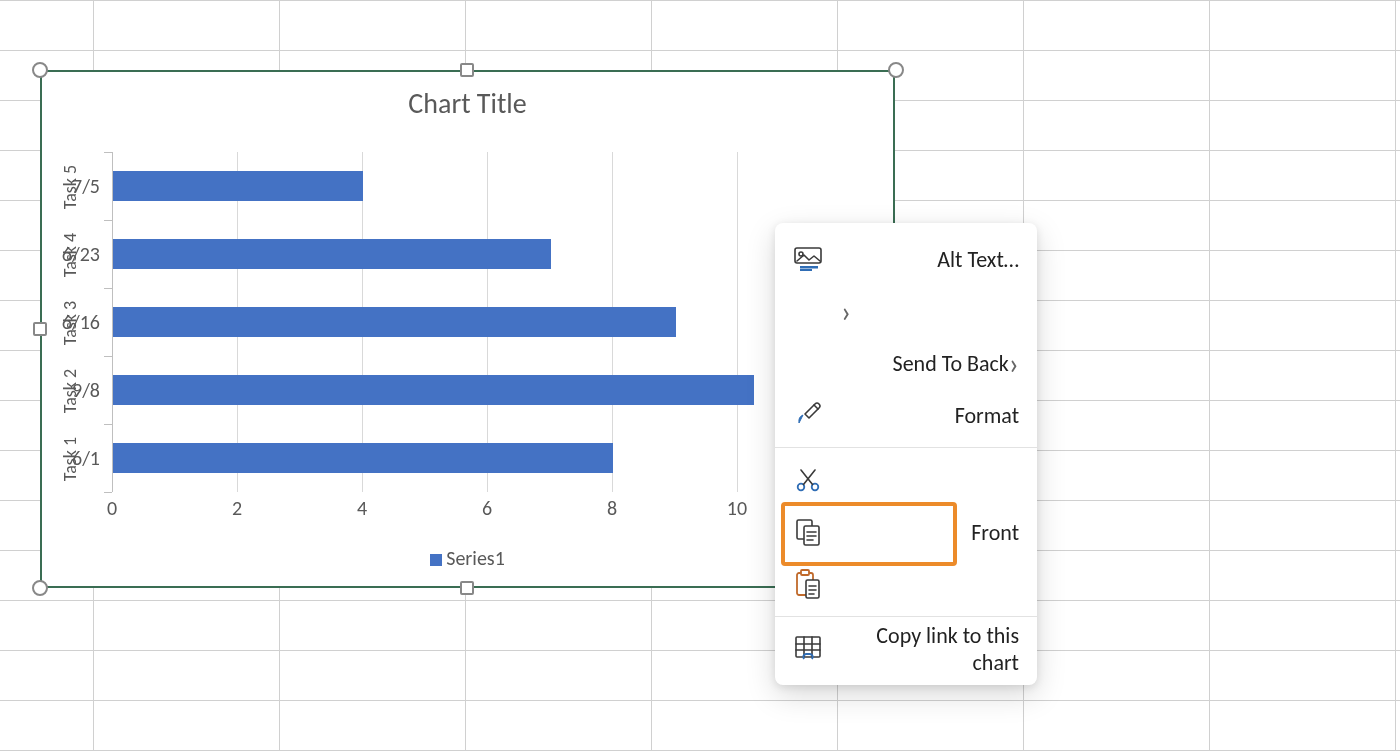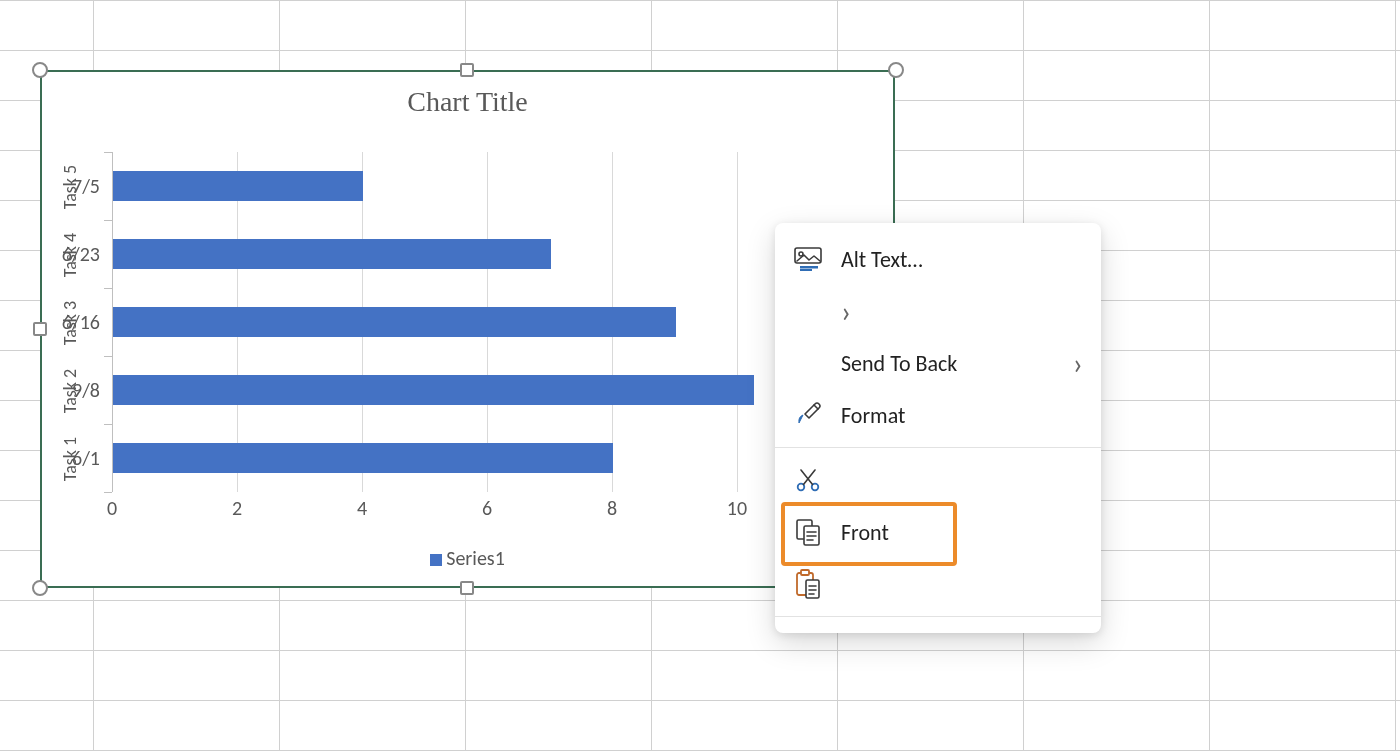--- a/index.html
+++ b/index.html
@@ -41,21 +41,20 @@
     border-radius: 2px;
     width: 14px; height: 14px;
   }
   
   .chart-title {
     text-align: center;
     font-size: 28px;
     color: #595959;
     margin-top: 14px;
     font-weight: 400;
-    font-family: Liberation Serif, serif;
   }
   .plot-area {
     position: absolute;
     left: 70px; top: 80px;
     width: 750px; height: 340px;
   }
   .y-cat-labels {
     position: absolute;
     left: 16px; top: 80px;
     width: 20px; height: 340px;
@@ -128,27 +127,28 @@
     display: inline-block;
     width: 12px; height: 12px;
     background: #4472c4;
     margin-right: 4px;
     vertical-align: middle;
   }
   
   .context-menu {
     position: absolute;
     left: 775px; top: 223px;
-    width: 326px;
+    width: 262px;
     background: #fff;
     border-radius: 8px;
     box-shadow: 0 10px 30px rgba(0,0,0,0.15), 0 2px 8px rgba(0,0,0,0.1);
     padding: 10px 0;
     font-size: 22px;
     color: #222;
+    text-align: right;
   }
   .menu-item {
     display: flex;
     align-items: center;
     height: 52px;
     padding: 0 18px;
     position: relative;
     cursor: default;
   }
   .menu-item .icon {
@@ -299,15 +299,25 @@
       <span class="icon">
         <svg width="26" height="30" viewBox="0 0 26 30">
           <rect x="2" y="4" width="16" height="22" rx="2" stroke="#c06a2c" stroke-width="1.8" fill="none"></rect>
           <rect x="6" y="1" width="8" height="5" rx="1" stroke="#c06a2c" stroke-width="1.8" fill="#fff"></rect>
           <rect x="11" y="11" width="13" height="18" rx="1.5" fill="#fff" stroke="#3a3a3a" stroke-width="1.6" stroke-linecap="round" stroke-linejoin="round"></rect>
           <path d="M14 17 H21 M14 21 H21 M14 25 H19" stroke="#3a3a3a" stroke-width="1.6" fill="none" stroke-linecap="round" stroke-linejoin="round"></path>
         </svg>
       </span>
     </div>
     <div class="menu-sep"></div>
+    <div class="menu-item">
+      <span class="icon">
+        <svg width="28" height="28" viewBox="0 0 28 28">
+          <rect x="2" y="2" width="24" height="20" rx="1" stroke="#3a3a3a" stroke-width="1.6" fill="none" stroke-linecap="round" stroke-linejoin="round"></rect>
+          <path d="M2 9 H26 M2 15 H26 M10 2 V22 M18 2 V22" stroke="#3a3a3a" stroke-width="1.6" fill="none" stroke-linecap="round" stroke-linejoin="round"></path>
+          <path d="M10 24 Q8 20 12 19 L16 19 Q20 20 18 24" stroke="#2f6db5" stroke-width="2" fill="none"></path>
+        </svg>
+      </span>
+      <span class="label">Copy link to this chart</span>
+    </div>
   </div>
 
 <div class="highlight-box" id="hl" style="left: 781px; top: 502px; width: 168px; height: 56px;"></div>
 
 </body></html>

